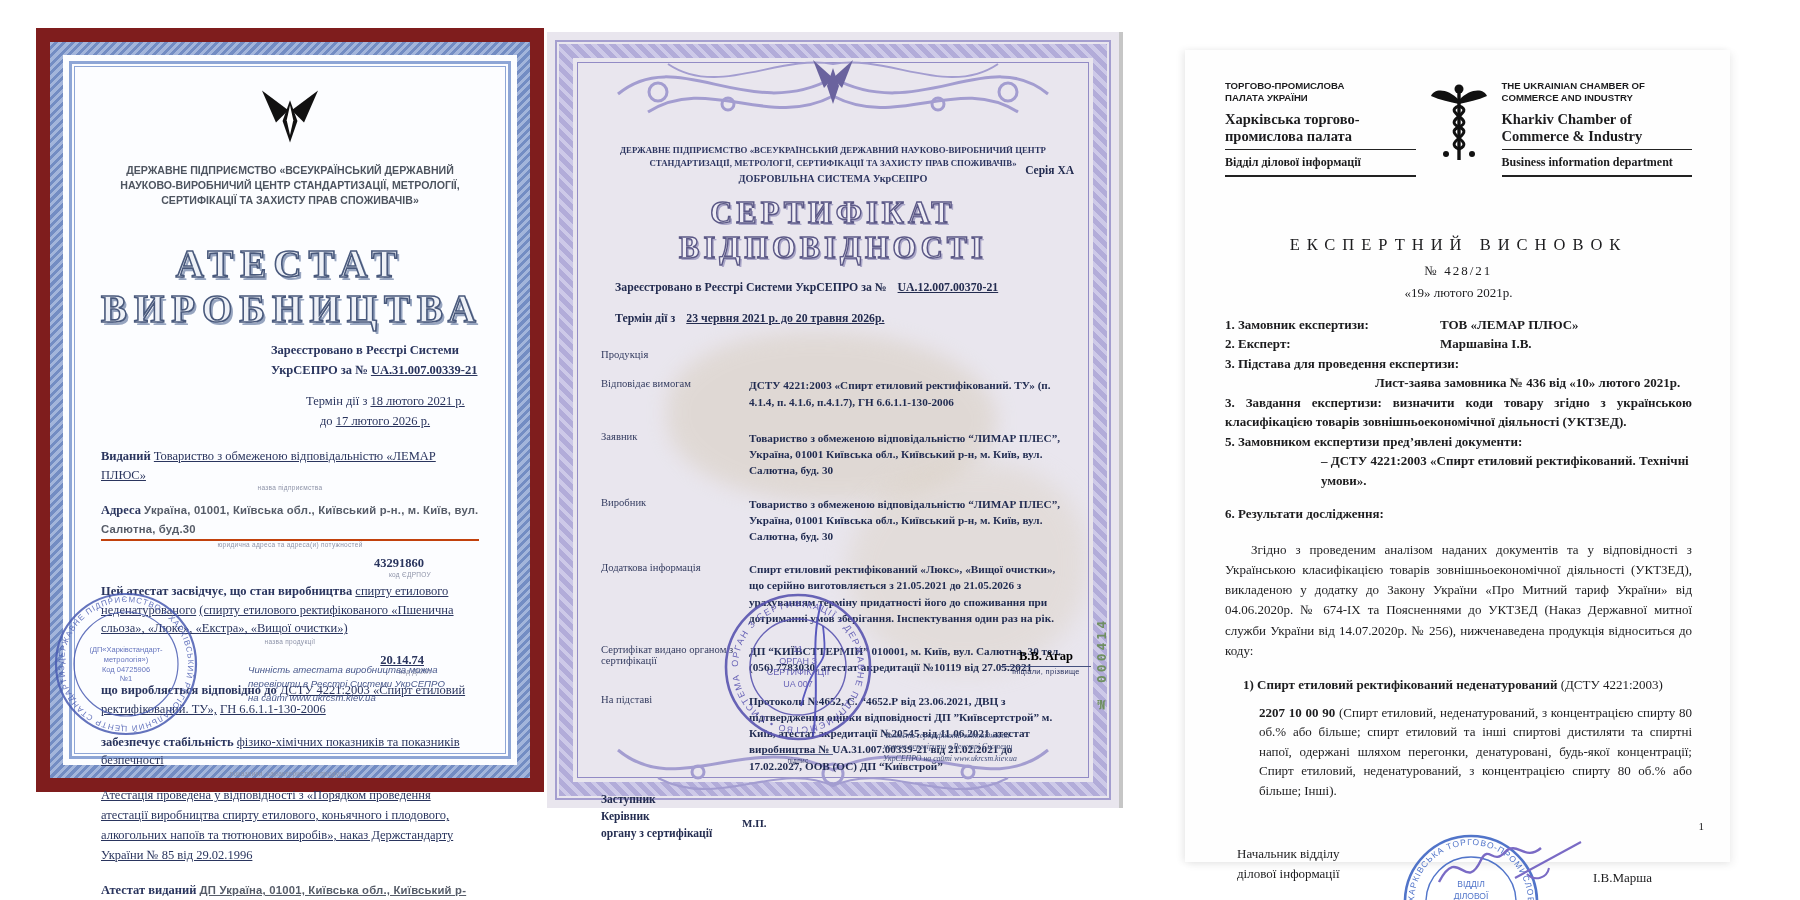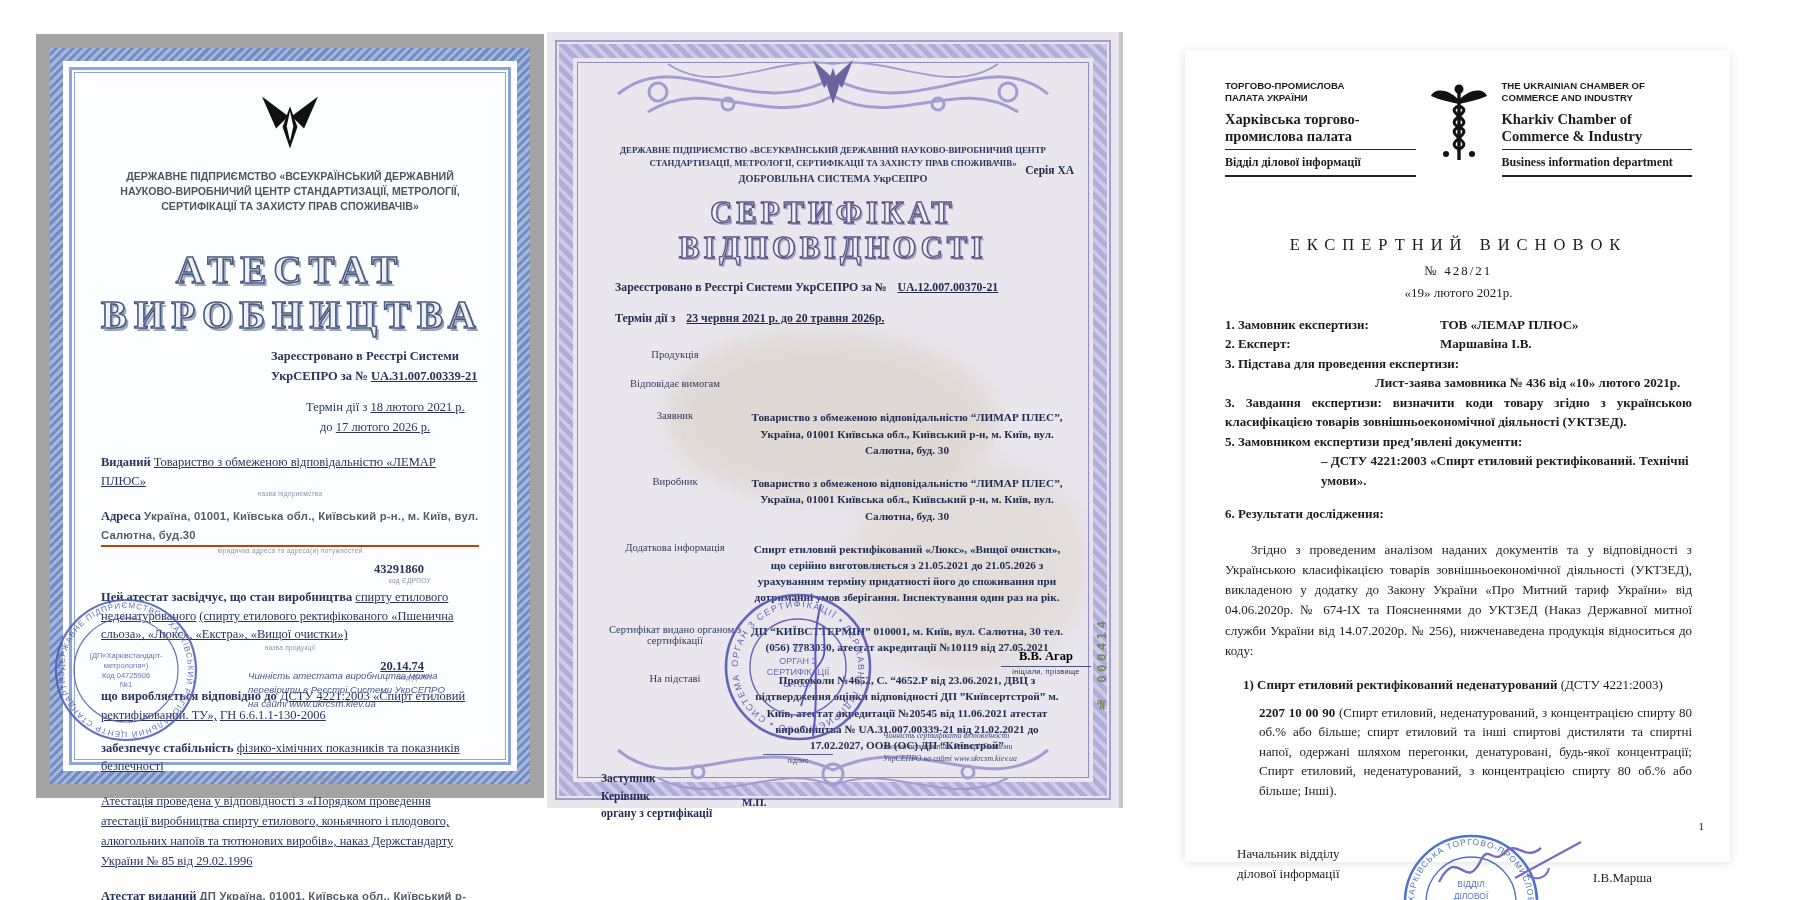--- a/index.html
+++ b/index.html
@@ -4,21 +4,21 @@
 <style>
   html,body{margin:0;padding:0;background:#ffffff;width:1800px;height:900px;overflow:hidden;}
   .stage{position:relative;width:1800px;height:900px;font-family:"Liberation Serif",serif;}
   .pre{white-space:pre-line;}
   .b{font-weight:bold;}
   .u{text-decoration:underline;}
   .ctr{text-align:center;}
   .cap{font-size:6.5px;color:#8d93a8;font-family:"Liberation Sans",sans-serif;letter-spacing:.3px;}
 
   
-  .doc1{position:absolute;left:36px;top:34px;width:508px;height:764px;background:#a3a3a3;}
+  .doc1{position:absolute;left:36px;top:28px;width:508px;height:764px;background:#7f1d1d;}
   .d1-band{position:absolute;inset:14px;background:#7b95cc;
     background-image:repeating-linear-gradient(135deg,rgba(255,255,255,.30) 0 3px,rgba(20,40,90,.08) 3px 6px);}
   .d1-paper{position:absolute;inset:27px;background:#fcfdff;}
   .d1-rule1{position:absolute;inset:6px;border:3px solid #8ea6d6;}
   .d1-rule2{position:absolute;inset:11px;border:1px solid #8ea6d6;}
   .d1-content{position:absolute;inset:12px;padding:14px 26px 10px 26px;color:#2a355e;font-size:12.5px;}
   .d1-org{font-family:"Liberation Sans",sans-serif;font-weight:bold;font-size:10.6px;color:#4e5560;
     text-align:center;line-height:1.4;margin-top:14px;}
   .d1-title{font-family:"Liberation Serif",serif;font-weight:bold;font-size:39px;letter-spacing:7px;
     text-align:center;margin:34px 0 6px 0;color:#eef1f7;-webkit-text-stroke:1.6px #49597c;
@@ -53,21 +53,21 @@
   .d2-content{position:absolute;inset:32px;padding:4px 22px;color:#232c50;}
   .d2-flourish-top{position:absolute;left:50%;top:2px;transform:translateX(-50%);}
   .d2-flourish-bot{position:absolute;left:50%;bottom:0px;transform:translateX(-50%);}
   .d2-org{margin-top:76px;text-align:center;font-weight:bold;font-size:8.8px;line-height:1.5;color:#2c3560;}
   .d2-series{position:absolute;right:13px;top:100px;font-weight:bold;font-size:11.5px;}
   .d2-title{text-align:center;font-weight:bold;font-size:30.5px;letter-spacing:4px;margin:12px 0 14px 0;
     color:#efedf5;-webkit-text-stroke:1.4px #5b5886;text-shadow:2px 2px 0 #aaa6c8;}
   .d2-reg{font-weight:bold;font-size:11.8px;margin:6px 0 0 14px;}
   .d2-term{font-weight:bold;font-size:11.8px;margin:16px 0 0 14px;}
   .d2-fields{margin-top:22px;}
-  .d2-row{display:flex;margin-bottom:17px;text-align:center;}
+  .d2-row{display:flex;margin-bottom:17px;}
   .d2-lab{width:148px;flex:none;font-size:10.6px;color:#343c60;padding-top:1px;}
   .d2-val{flex:1;font-size:11.2px;font-weight:600;line-height:1.45;color:#1f2a50;}
   .d2-sigblock{display:flex;margin-top:6px;position:relative;}
   .d2-deputy{font-weight:bold;font-size:11.5px;line-height:1.5;}
   .d2-mp{font-weight:bold;font-size:11px;margin:26px 0 0 30px;}
   .d2-stamp{left:170px;bottom:60px;width:162px;height:162px;opacity:.9;}
   .d2-stamp .stamp-center{font-size:9px;color:#5a55b0;}
   .d2-name{position:absolute;right:28px;bottom:132px;text-align:center;}
   .d2-serial{position:absolute;right:10px;bottom:96px;writing-mode:vertical-rl;transform:rotate(180deg);
     font-family:"DejaVu Sans Mono",monospace;font-size:13px;letter-spacing:3px;color:#6f8f62;font-weight:bold;}
@@ -255,20 +255,21 @@
         <span>Термін дії з</span>
         <span class="u" style="margin-left:8px;">23 червня 2021 р. до 20 травня 2026р.</span>
       </div>
 
       <div class="d2-fields">
         <div class="d2-row">
           <div class="d2-lab">Продукція</div>
         </div>
         <div class="d2-row">
           <div class="d2-lab">Відповідає вимогам</div>
+          <div class="d2-val">ДСТУ 4221:2003 «Спирт етиловий ректифікований. ТУ» (п. 4.1.4, п. 4.1.6, п.4.1.7), ГН 6.6.1.1-130-2006</div>
         </div>
         <div class="d2-row" style="margin-top:20px;">
           <div class="d2-lab">Заявник</div>
           <div class="d2-val">Товариство з обмеженою відповідальністю “ЛИМАР ПЛЕС”, Україна, 01001 Київська обл., Київський р-н, м. Київ, вул. Салютна, буд. 30</div>
         </div>
         <div class="d2-row">
           <div class="d2-lab">Виробник</div>
           <div class="d2-val">Товариство з обмеженою відповідальністю “ЛИМАР ПЛЕС”, Україна, 01001 Київська обл., Київський р-н, м. Київ, вул. Салютна, буд. 30</div>
         </div>
         <div class="d2-row">

